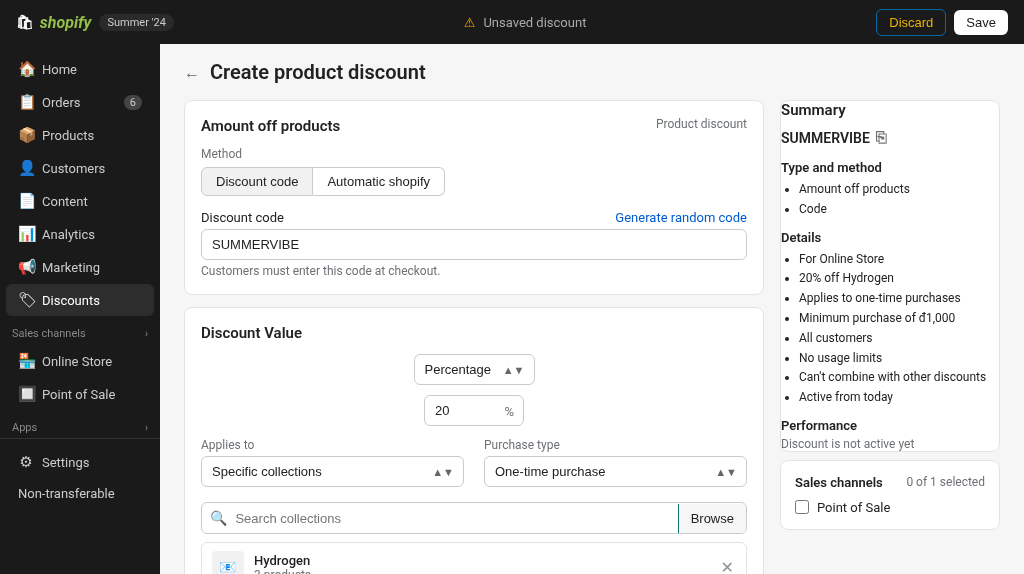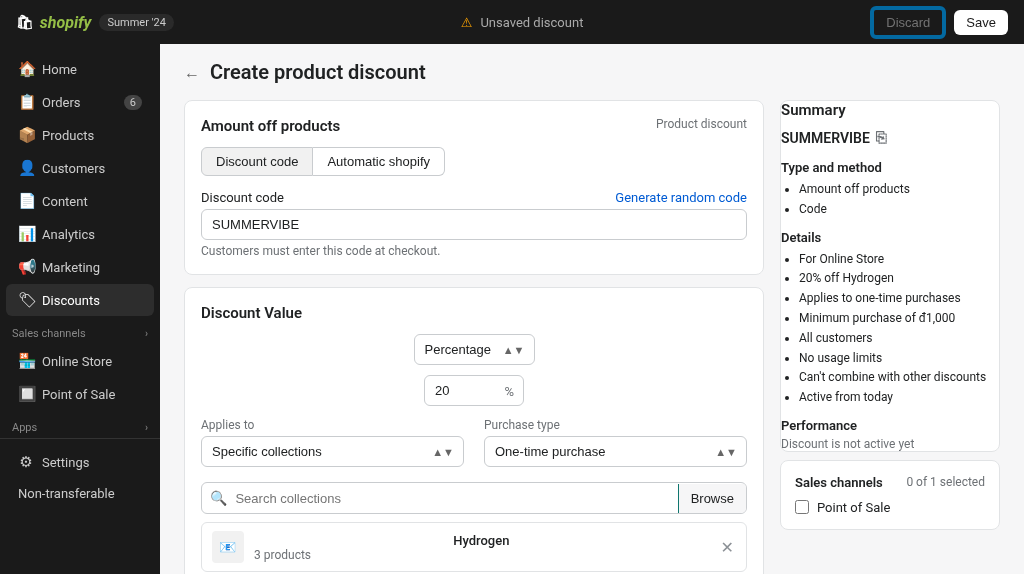--- a/index.html
+++ b/index.html
@@ -6,21 +6,21 @@
     body { font-family: -apple-system, BlinkMacSystemFont, 'Segoe UI', Roboto, sans-serif; font-size: 13px; background: #f6f6f7; color: #202223; display: flex; flex-direction: column; height: 574px; overflow: hidden; }
 
     
     #topbar { background: #1a1a1a; display: flex; align-items: center; justify-content: space-between; padding: 0 16px; height: 44px; flex-shrink: 0; }
     .topbar-left { display: flex; align-items: center; gap: 8px; }
     .shopify-logo { display: flex; align-items: center; gap: 6px; color: #fff; font-weight: 600; font-size: 14px; }
     .summer-badge { background: #2a2a2a; color: #ccc; font-size: 11px; padding: 2px 8px; border-radius: 10px; }
     .topbar-center { display: flex; align-items: center; gap: 8px; color: #aaa; font-size: 13px; }
     .topbar-center .warn-icon { color: #ffa500; }
     .topbar-right { display: flex; align-items: center; gap: 8px; }
-    .discard-btn { background: transparent; border: 4px solid #0369a1; color: #737373; padding: 5px 12px; border-radius: 6px; cursor: pointer; font-size: 13px; }
+    .discard-btn { background: transparent; border: 1px solid #0369a1; color: #eab308; padding: 5px 12px; border-radius: 6px; cursor: pointer; font-size: 13px; }
     .save-btn { background: #fff; border: none; color: #1a1a1a; padding: 5px 12px; border-radius: 6px; cursor: pointer; font-size: 13px; font-weight: 500; }
 
     
     #layout { display: flex; flex: 1; overflow: hidden; }
 
     
     #sidebar { width: 160px; background: #1a1a1a; flex-shrink: 0; overflow-y: auto; padding: 8px 0; }
     .sidebar-item { display: flex; align-items: center; gap: 8px; padding: 7px 12px; color: #ccc; cursor: pointer; border-radius: 6px; margin: 1px 6px; font-size: 13px; }
     .sidebar-item.active { background: #2d2d2d; color: #fff; }
     .sidebar-item .icon { font-size: 15px; width: 16px; text-align: center; }
@@ -68,21 +68,21 @@
     .applies-col .field-label { font-size: 12px; color: #6d7175; }
 
     .search-bar { display: flex; align-items: center; border: 1px solid #c9cccf; border-radius: 6px; overflow: hidden; margin-bottom: 8px; }
     .search-bar .search-icon { padding: 7px 8px; color: #8c9196; font-size: 14px; }
     .search-bar input { flex: 1; border: none; outline: none; font-size: 13px; padding: 7px 0; background: #fff; }
     .browse-btn { background: #f6f6f7; border: none; border-left: 1px solid #0f766e; padding: 7px 12px; cursor: pointer; font-size: 13px; color: #202223; }
 
     .collection-item { display: flex; align-items: center; gap: 10px; padding: 8px 10px; border: 1px solid #e1e3e5; border-radius: 6px; margin-bottom: 6px; background: #fff; }
     .collection-icon { width: 32px; height: 32px; background: #f1f1f1; border-radius: 4px; display: flex; align-items: center; justify-content: center; color: #8c9196; font-size: 14px; }
     .collection-info { flex: 1; }
-    .collection-name { font-size: 13px; font-weight: 500; text-align: center; }
+    .collection-name { font-size: 13px; font-weight: 500; }
     .collection-count { font-size: 12px; color: #6d7175; }
     .remove-btn { background: none; border: none; color: #8c9196; cursor: pointer; font-size: 16px; padding: 2px; }
 
     
     .summary-panel { width: 220px; flex-shrink: 0; }
     .summary-card { background: #fff; border: 1px solid #e1e3e5; border-radius: 8px; margin-bottom: 8px; }
     .summary-title { font-size: 15px; font-weight: 600; margin-bottom: 10px; }
     .summary-code { display: flex; align-items: center; gap: 6px; font-size: 14px; font-weight: 600; margin-bottom: 14px; }
     .copy-icon { color: #6d7175; cursor: pointer; font-size: 14px; }
     .summary-section-title { font-size: 13px; font-weight: 600; margin-bottom: 6px; color: #202223; }
@@ -193,20 +193,21 @@
     </div>
 
     <div class="content-grid">
       <div class="main-col">
 
         <div class="card">
           <div class="card-title">
             <span>Amount off products</span>
             <span class="card-subtitle">Product discount</span>
           </div>
+          <div class="method-label">Method</div>
           <div class="method-tabs">
             <button class="method-tab active">Discount code</button>
             <button class="method-tab">Automatic shopify</button>
           </div>
           <div class="field-label">
             <span>Discount code</span>
             <a class="generate-link">Generate random code</a>
           </div>
           <input type="text" class="text-input" value="SUMMERVIBE" style="">
           <div class="field-hint">Customers must enter this code at checkout.</div>

